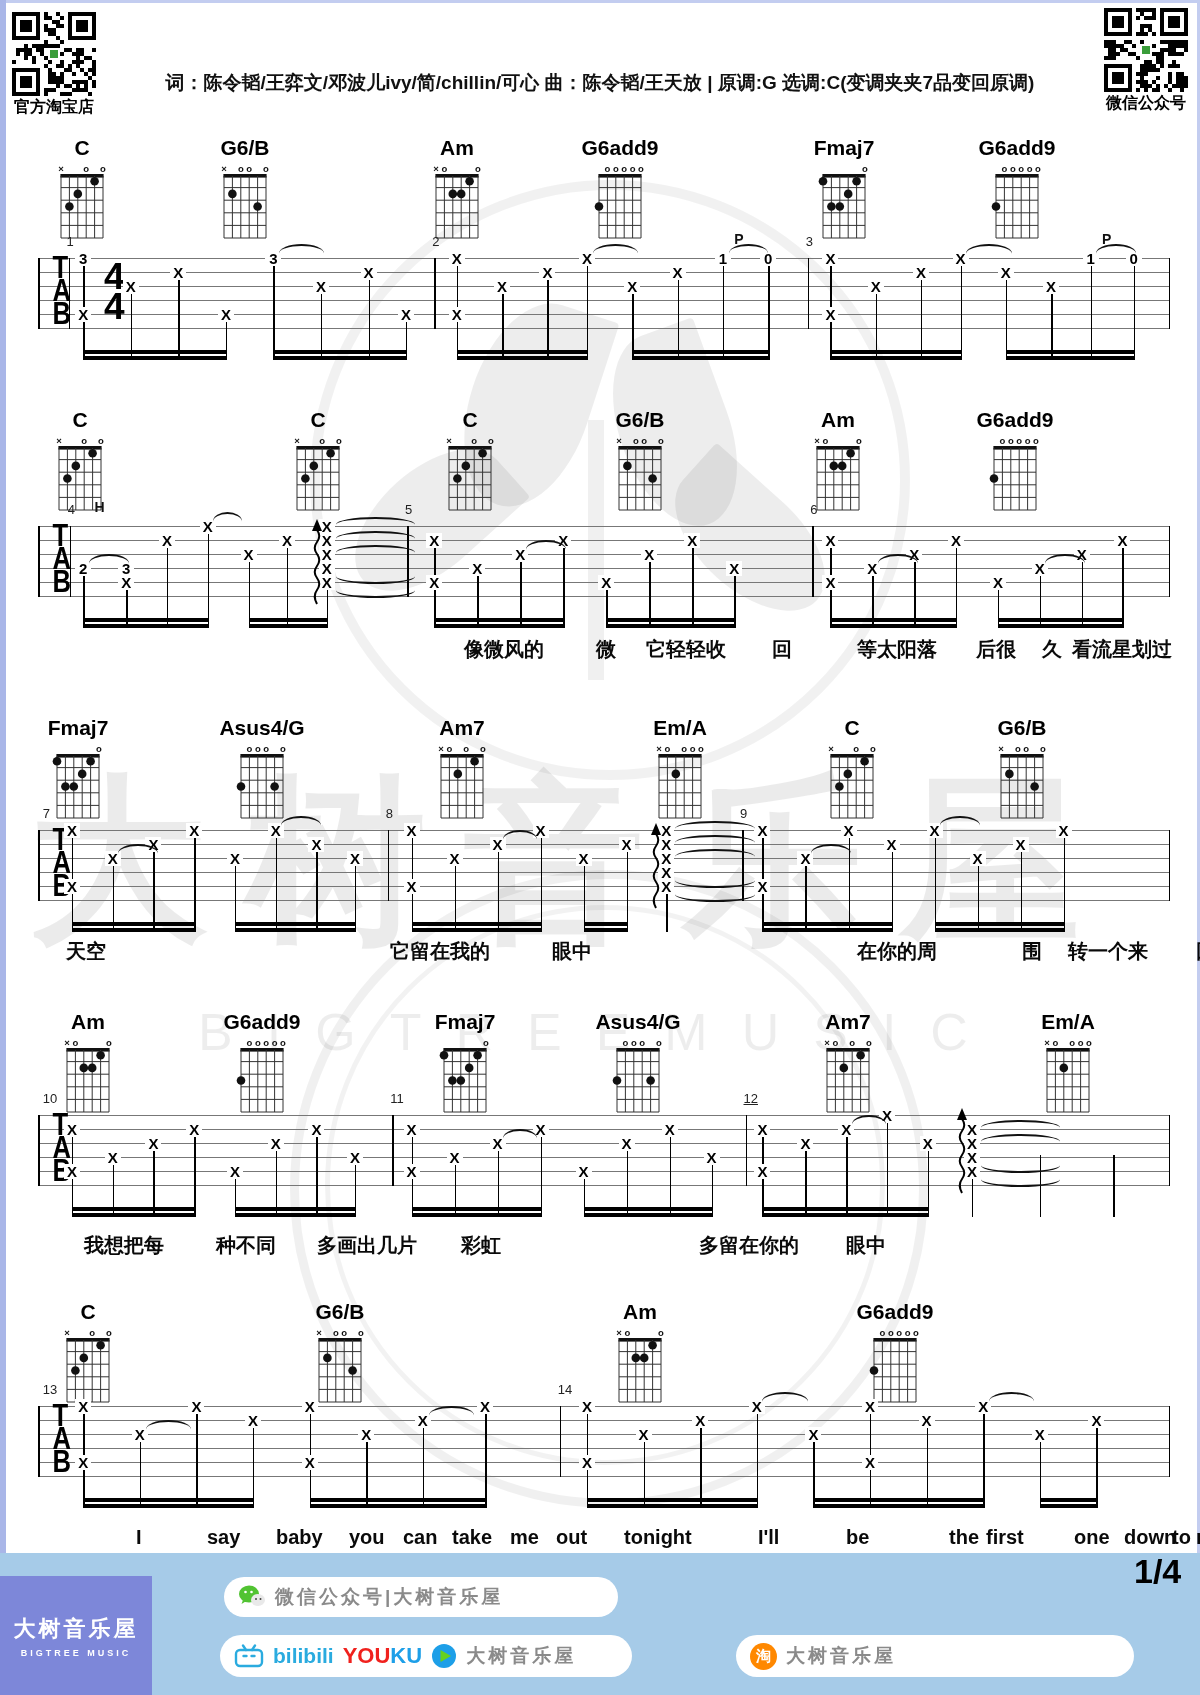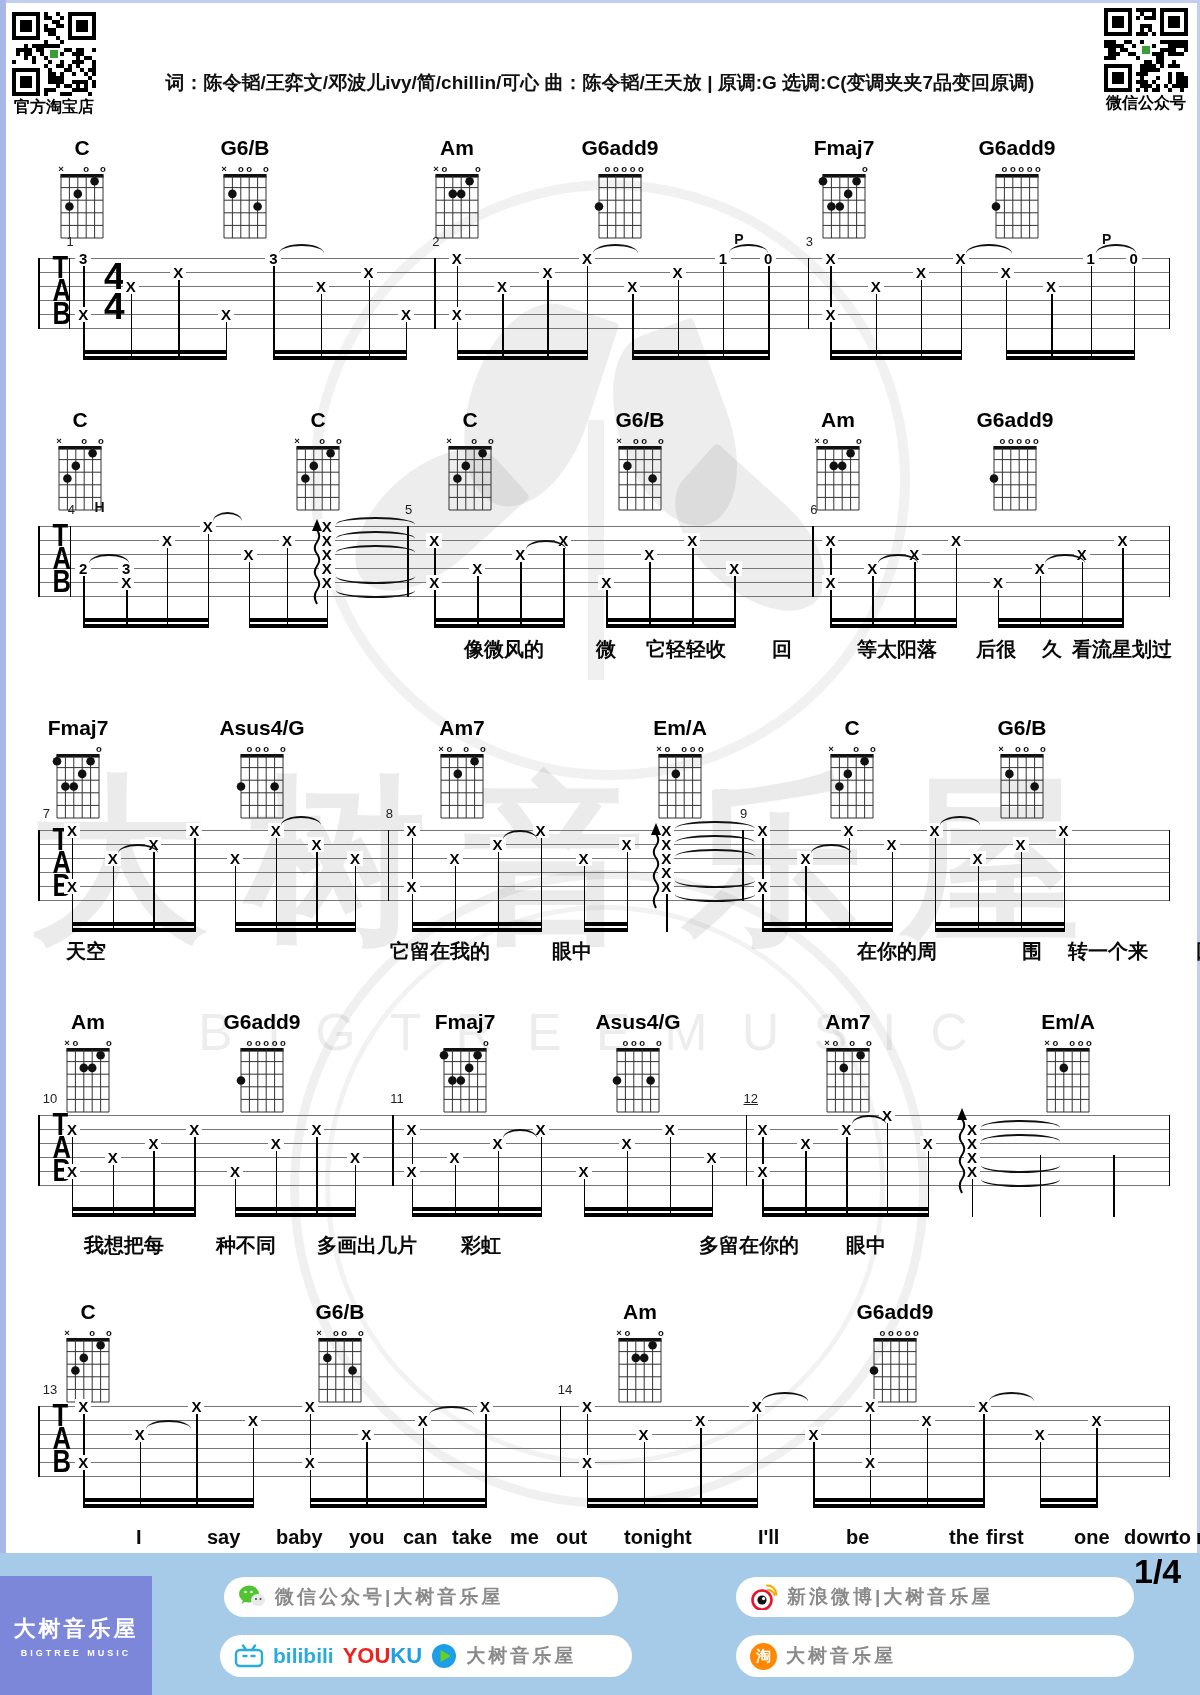--- a/index.html
+++ b/index.html
@@ -1470,32 +1470,20 @@
       <span class="youku-word"><b style="color:#f0211d;">YOU</b><b style="color:#1d9fe8;">KU</b></span>
       <span class="ic">
         <svg width="26" height="26" viewBox="0 0 26 26">
           <circle cx="13" cy="13" r="12" fill="#1d9fe8"></circle>
           <path d="M9.5 7 L20 13 L9.5 19 Z" fill="#66d11e"></path>
         </svg>
       </span>
       <span class="ptxt">大树音乐屋</span>
     </div>
 
-    <div class="pill" style="left:736px;top:24px;width:398px;height:40px;">
-      <span class="ic">
-        <svg width="28" height="26" viewBox="0 0 28 26">
-          <circle cx="12" cy="16" r="9.5" fill="#fff" stroke="#e6162d" stroke-width="2.6"></circle>
-          <circle cx="12" cy="16" r="4.6" fill="#111"></circle>
-          <circle cx="13.6" cy="14.6" r="1.7" fill="#fff"></circle>
-          <path d="M18 6 q5 0 6.5 5" stroke="#f7a800" stroke-width="2.2" fill="none" stroke-linecap="round"></path>
-          <path d="M19 1.5 q8 0 9.5 9" stroke="#f7a800" stroke-width="2.2" fill="none" stroke-linecap="round" transform="translate(-2,0)"></path>
-        </svg>
-      </span>
-      <span class="ptxt">新浪微博|大树音乐屋</span>
-    </div>
 
     <div class="pill" style="left:736px;top:82px;width:398px;height:42px;">
       <span class="ic" style="width:27px;height:27px;border-radius:50%;background:#ff8800;color:#fff;font-size:15px;font-weight:800;justify-content:center;">
         <span>淘</span>
       </span>
       <span class="ptxt">大树音乐屋</span>
     </div>
 
   </div>
 </div>

